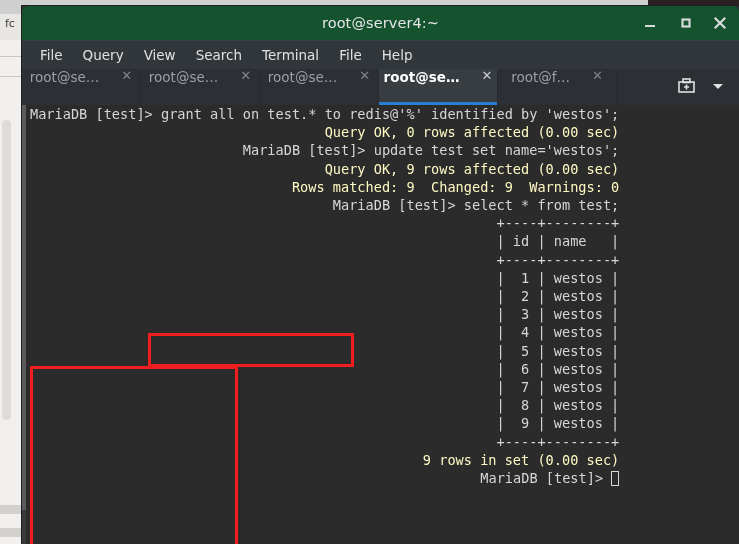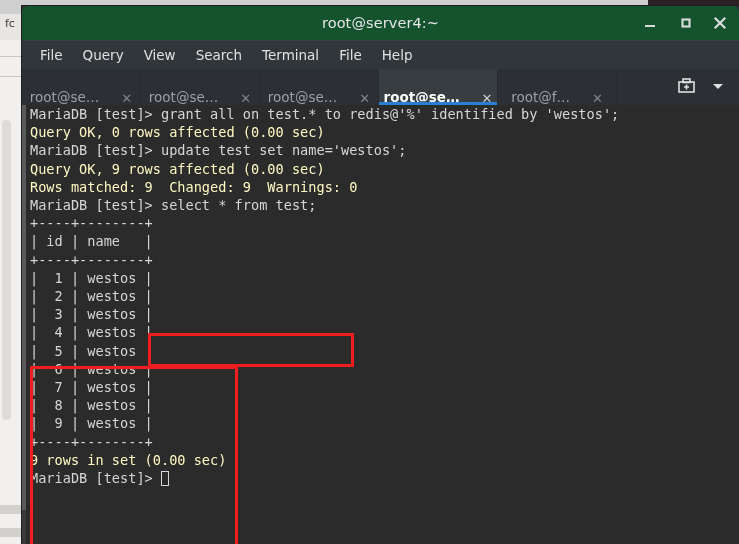--- a/index.html
+++ b/index.html
@@ -146,21 +146,21 @@
   #tabbar {
     position: relative;
     height: 36px;
     background: #2c3034;
     display: flex;
     align-items: stretch;
   }
   .tab {
     position: relative;
     display: flex;
-    align-items: flex-end;
+    align-items: flex-start;
     justify-content: center;
     gap: 22px;
     width: 118px;
     font-size: 13.5px;
     color: #9aa0a6;
     cursor: default;
     background: #2c3034;
     border-right: 1px solid #272b2f;
   }
   .tab.active {
@@ -216,20 +216,21 @@
   }
   #term-text {
     position: absolute;
     left: 8px;
     top: 0px;
     font-family: "DejaVu Sans Mono", monospace;
     font-size: 13.6px;
     line-height: 18.2px;
     color: #d6d6d6;
     white-space: pre;
+    text-align: right;
   }
   #term-text .bold { font-weight: normal; color: #fef9c3; }
   .cursor-block {
     display: inline-block;
     width: 8px;
     height: 15px;
     border: 1px solid #d6d6d6;
     vertical-align: -3px;
     box-sizing: border-box;
   }

